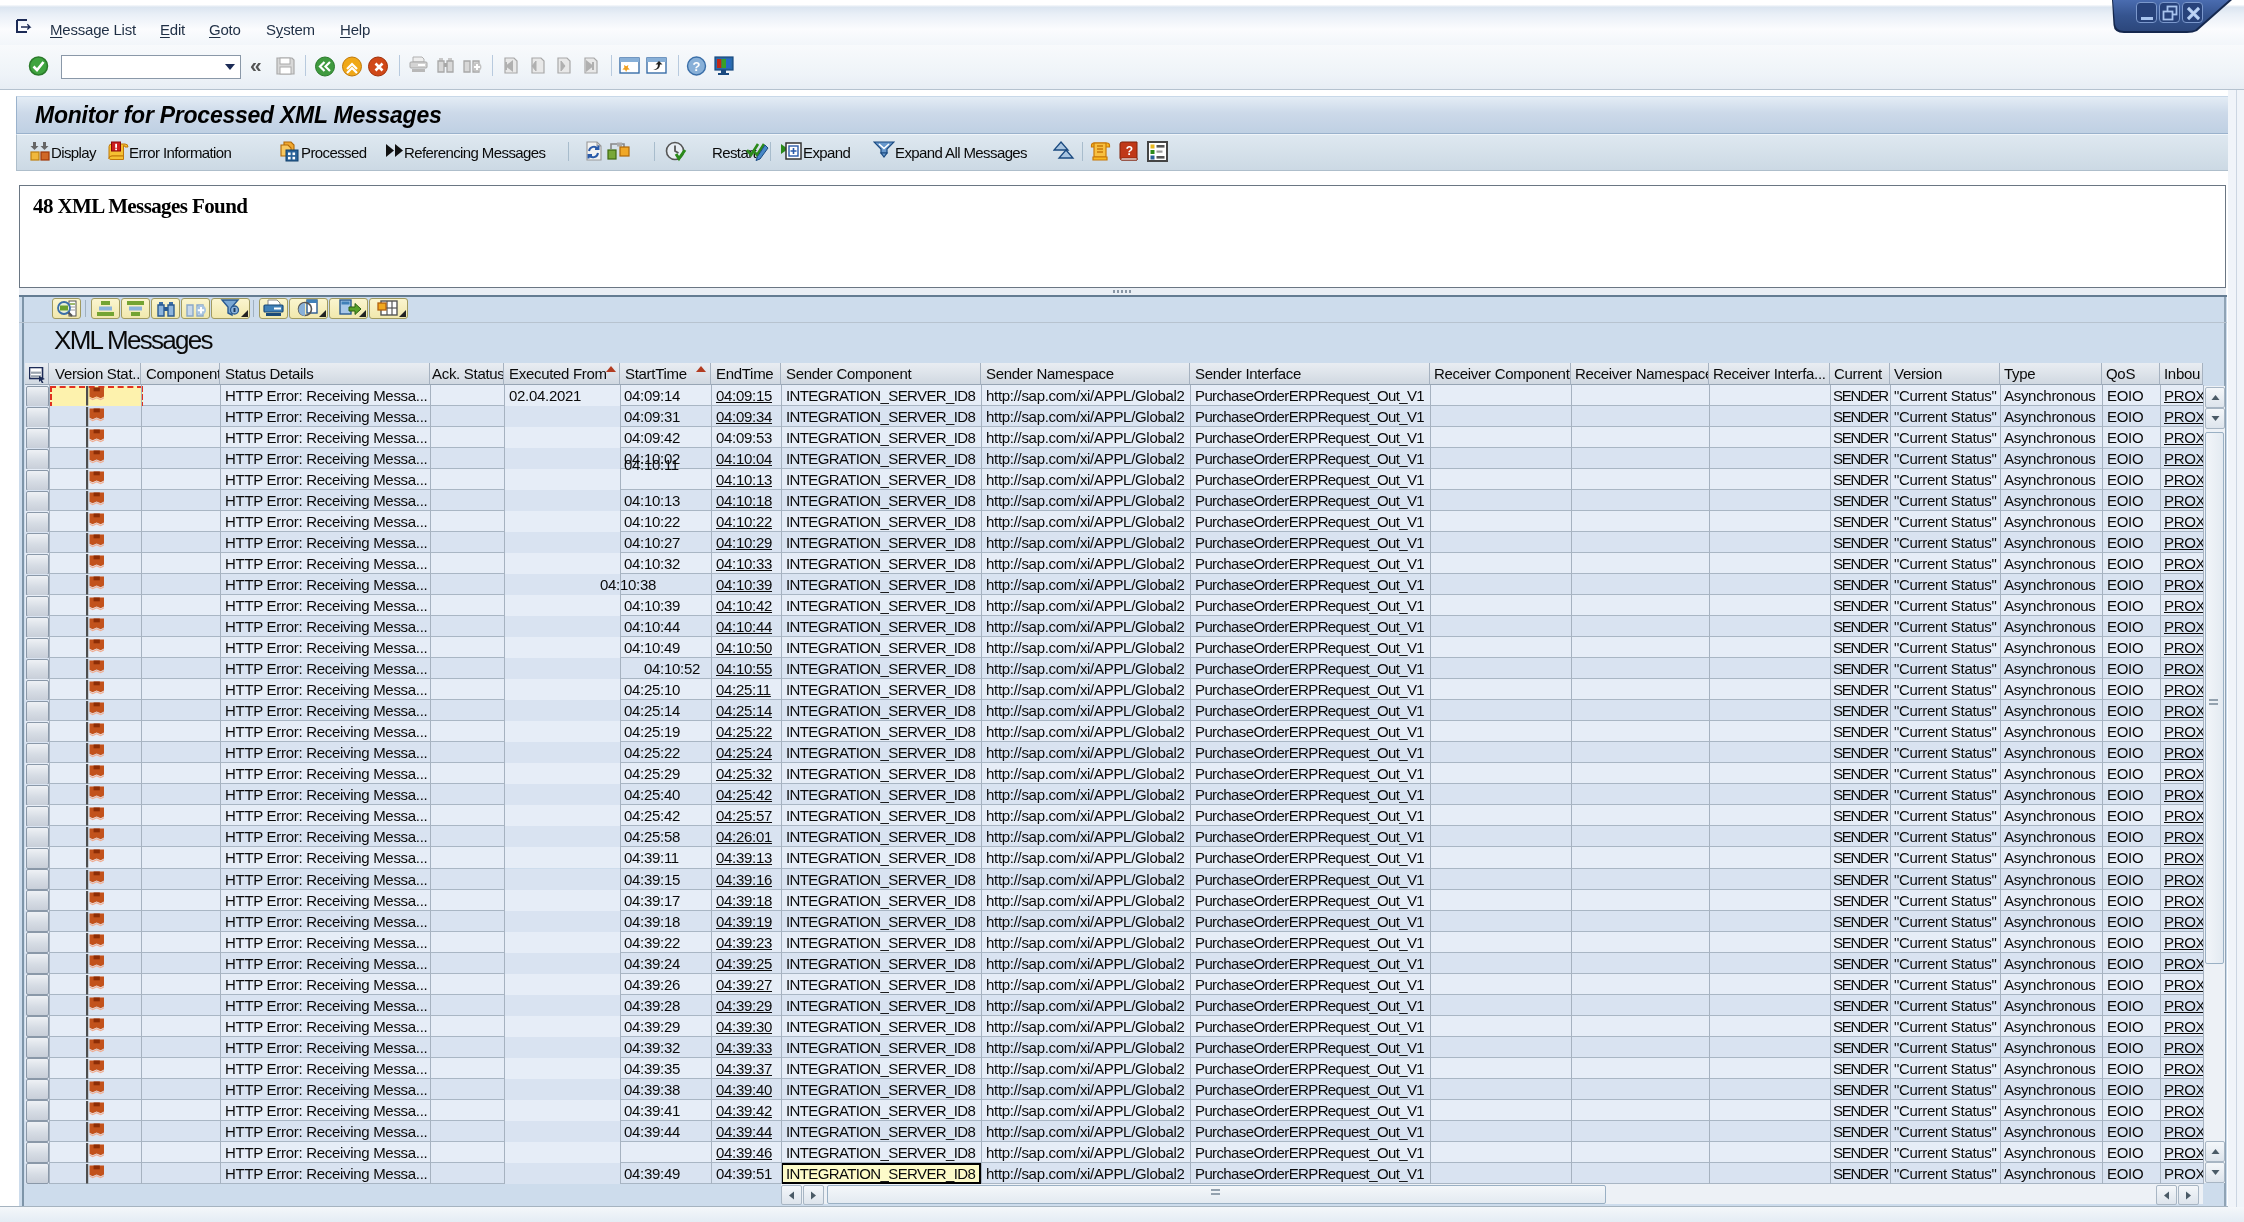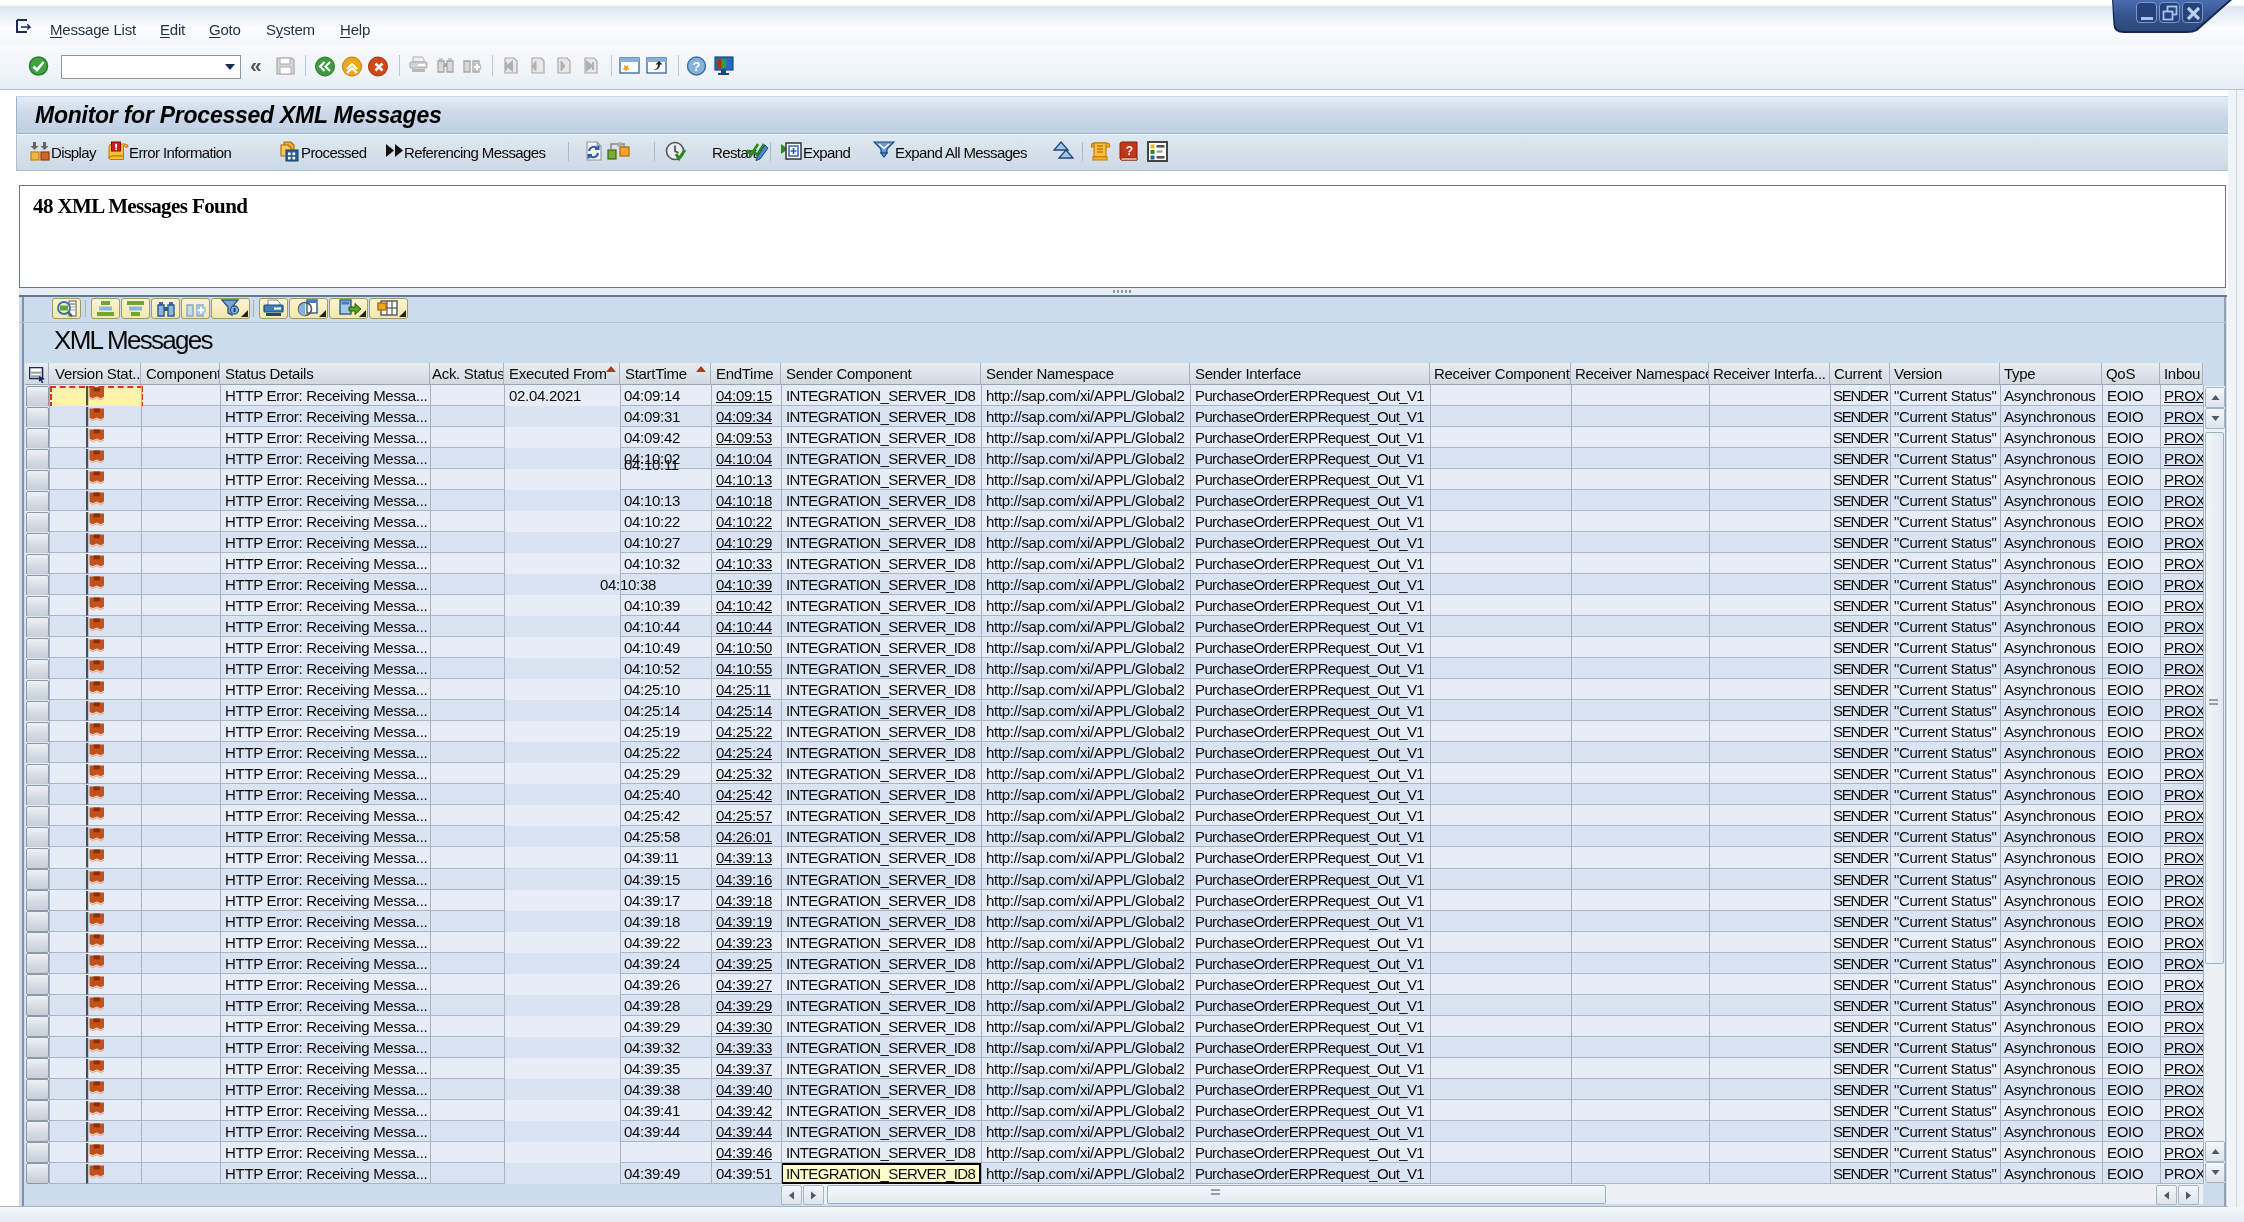--- a/index.html
+++ b/index.html
@@ -449,21 +449,21 @@
 <div class="abs" style="left:49px;top:447.1px;width:455px;height:1px;background:#a9b6c4"></div>
 <div class="abs" style="left:620px;top:447.1px;width:1583px;height:1px;background:#a9b6c4"></div>
 <svg class="abs" style="left:85px;top:428.0px" width="22" height="20" viewBox="0 0 22 20">
     <rect x="1" y="0" width="2.2" height="19.5" fill="#4d4d4d"></rect>
     <path d="M4.5 11.2 L7.6 12.9 L11.6 11.1 L15.7 12.9 L19 11.1 L19 12.5 L15.7 14.3 L11.6 12.5 L7.6 14.3 L4.5 12.6 Z" fill="#efae93"></path>
     <path d="M4.5 1.5 H19 V10.5 L15.7 12.2 L11.6 10.4 L7.6 12.2 L4.5 10.7 Z" fill="#c2521c"></path>
     <rect x="8.6" y="1.5" width="6.2" height="3.8" fill="#8d2d06"></rect>
   </svg>
 <div class="ct" style="left:225px;top:427.0px;width:202px;height:21.0px">HTTP Error: Receiving Messa...</div>
 <div class="ct" style="left:624px;top:427.0px;width:84px;height:21.0px">04:09:42</div>
-<div class="ct" style="left:716px;top:427.0px;width:62px;height:21.0px;text-decoration:underline">04:09:53</div>
+<div class="ct" style="left:716px;top:427.0px;width:62px;height:21.0px;">04:09:53</div>
 <div class="ct" style="left:786px;top:427.0px;width:193px;height:21.0px;letter-spacing:-0.62px">INTEGRATION_SERVER_ID8</div>
 <div class="ct" style="left:986px;top:427.0px;width:202px;height:21.0px">http://sap.com/xi/APPL/Global2</div>
 <div class="ct" style="left:1195px;top:427.0px;width:233px;height:21.0px;letter-spacing:-0.62px">PurchaseOrderERPRequest_Out_V1</div>
 <div class="ct" style="left:1833px;top:427.0px;width:56px;height:21.0px;letter-spacing:-1.3px">SENDER</div>
 <div class="ct" style="left:1894px;top:427.0px;width:105px;height:21.0px">"Current Status"</div>
 <div class="ct" style="left:2004px;top:427.0px;width:97px;height:21.0px">Asynchronous</div>
 <div class="ct" style="left:2107px;top:427.0px;width:52px;height:21.0px">EOIO</div>
 <div class="ct" style="left:2164px;top:427.0px;width:39px;height:21.0px;text-decoration:underline">PROX</div>
 <div class="abs" style="left:25px;top:448.1px;width:2178px;height:21.0px;background:#d9e3f1"></div>
 <div class="selc" style="top:448.6px"></div>
@@ -679,21 +679,21 @@
 <div class="selc" style="top:658.8px"></div>
 <div class="abs" style="left:49px;top:678.3px;width:455px;height:1px;background:#a9b6c4"></div>
 <div class="abs" style="left:620px;top:678.3px;width:1583px;height:1px;background:#a9b6c4"></div>
 <svg class="abs" style="left:85px;top:659.3px" width="22" height="20" viewBox="0 0 22 20">
     <rect x="1" y="0" width="2.2" height="19.5" fill="#4d4d4d"></rect>
     <path d="M4.5 11.2 L7.6 12.9 L11.6 11.1 L15.7 12.9 L19 11.1 L19 12.5 L15.7 14.3 L11.6 12.5 L7.6 14.3 L4.5 12.6 Z" fill="#efae93"></path>
     <path d="M4.5 1.5 H19 V10.5 L15.7 12.2 L11.6 10.4 L7.6 12.2 L4.5 10.7 Z" fill="#c2521c"></path>
     <rect x="8.6" y="1.5" width="6.2" height="3.8" fill="#8d2d06"></rect>
   </svg>
 <div class="ct" style="left:225px;top:658.3px;width:202px;height:21.0px">HTTP Error: Receiving Messa...</div>
-<div class="ct" style="left:624px;top:658.3px;width:84px;height:21.0px">04:10:52</div>
+<div class="ct" style="left:644px;top:658.3px;width:84px;height:21.0px">04:10:52</div>
 <div class="ct" style="left:716px;top:658.3px;width:62px;height:21.0px;text-decoration:underline">04:10:55</div>
 <div class="ct" style="left:786px;top:658.3px;width:193px;height:21.0px;letter-spacing:-0.62px">INTEGRATION_SERVER_ID8</div>
 <div class="ct" style="left:986px;top:658.3px;width:202px;height:21.0px">http://sap.com/xi/APPL/Global2</div>
 <div class="ct" style="left:1195px;top:658.3px;width:233px;height:21.0px;letter-spacing:-0.62px">PurchaseOrderERPRequest_Out_V1</div>
 <div class="ct" style="left:1833px;top:658.3px;width:56px;height:21.0px;letter-spacing:-1.3px">SENDER</div>
 <div class="ct" style="left:1894px;top:658.3px;width:105px;height:21.0px">"Current Status"</div>
 <div class="ct" style="left:2004px;top:658.3px;width:97px;height:21.0px">Asynchronous</div>
 <div class="ct" style="left:2107px;top:658.3px;width:52px;height:21.0px">EOIO</div>
 <div class="ct" style="left:2164px;top:658.3px;width:39px;height:21.0px;text-decoration:underline">PROX</div>
 <div class="abs" style="left:25px;top:679.3px;width:2178px;height:21.0px;background:#e6edf7"></div>

